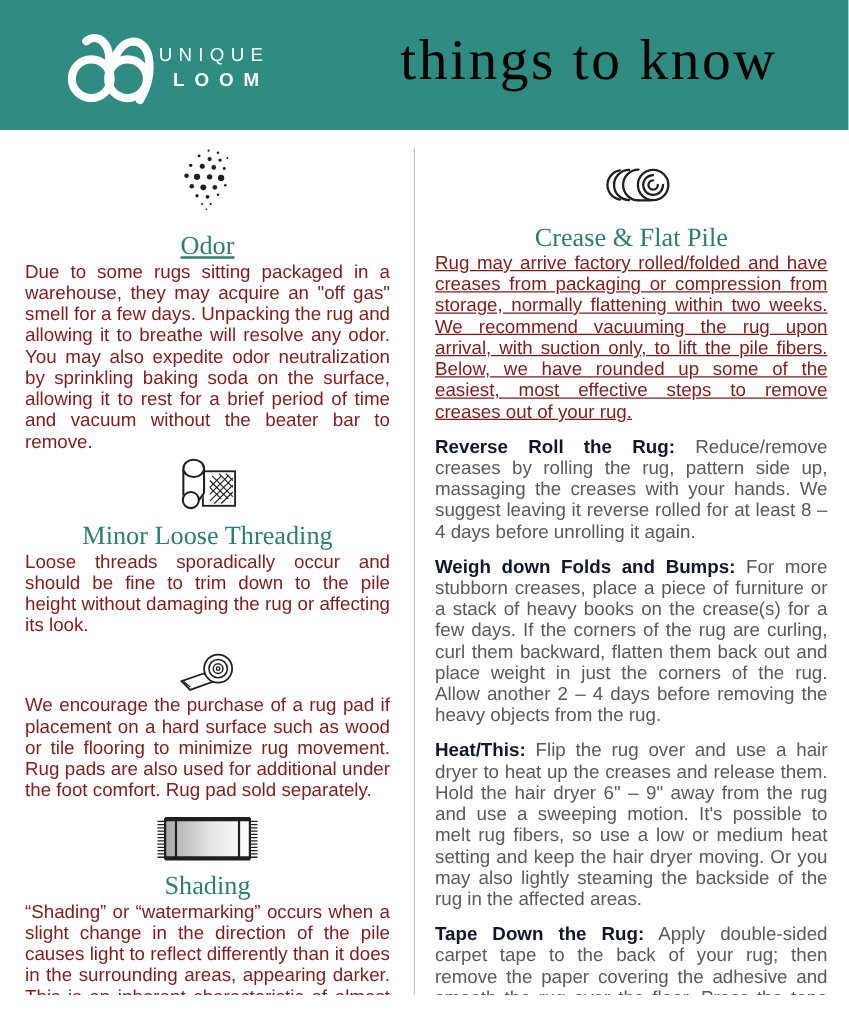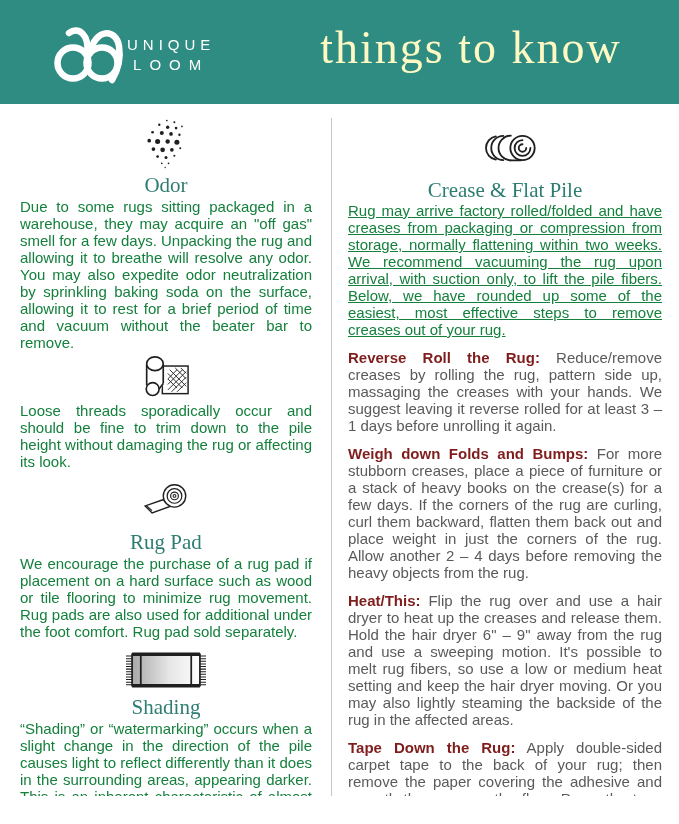--- a/index.html
+++ b/index.html
@@ -8,47 +8,47 @@
     overflow:hidden; font-family:"Liberation Sans", sans-serif;
   }
   
   .header {
     position:absolute; left:0; top:0; width:679px; height:104px;
     background:#2E8C82;
   }
   .logo { position:absolute; left:52px; top:20px; }
   .brand { position:absolute; left:127px; top:36px; color:#ffffff; }
   .brand-l1 { font-size:15px; letter-spacing:5px; font-weight:400; }
-  .brand-l2 { font-size:15px; letter-spacing:8px; font-weight:400; text-align:center; margin-top:3px; }
+  .brand-l2 { font-size:15px; letter-spacing:8px; font-weight:700; text-align:right; margin-top:3px; }
   .header-title {
     position:absolute; left:276px; top:20px; width:390px;
     font-family:"Liberation Serif", serif; font-size:46px; line-height:56px;
-    color:#fef9c3; letter-spacing:2px; text-align:center; white-space:nowrap;
+    color:#000000; letter-spacing:2px; text-align:center; white-space:nowrap;
   }
   
   .v-divider { position:absolute; left:331px; top:118px; width:1px; height:700px; background:#c6c6c6; }
   .col-left  { position:absolute; left:20px;  top:104px; width:292px; }
   .col-right { position:absolute; left:348px; top:104px; width:314px; }
   .icon-wrap { text-align:center; line-height:0; }
   h2.sec-h {
     font-family:"Liberation Serif", serif; font-weight:400; color:#2E7D73;
     font-size:21px; line-height:24px; text-align:center; margin:0;
   }
   p.body {
-    font-size:15px; line-height:17px; color:#15803d;
+    font-size:15px; line-height:17px; color:#7f1d1d;
     text-align:justify; margin:0;
   }
-  p.body b, p.tip b { color:#7f1d1d; font-weight:700;margin-top:48px; }
+  p.body b, p.tip b { color:#0f172a; font-weight:700;margin-top:48px; }
   p.tip {
     font-size:15px; line-height:17px; color:#5a5a5a;
     text-align:justify; margin:11px 0 0 0;
   }
   
   .sec-odor      .icon-wrap { margin-top:14px; }
-  .sec-odor      h2 { margin-top:3px; }
+  .sec-odor      h2 { margin-top:14px;text-decoration:underline; }
   .sec-odor      p  { margin-top:1px; }
   .sec-threading .icon-wrap { margin-top:4px; }
   .sec-threading h2 { margin-top:4px; }
   .sec-threading p  { margin-top:1px; }
   .sec-rugpad    .icon-wrap { margin-top:12px; }
   .sec-rugpad    h2 { margin-top:14px; }
   .sec-rugpad    p  { margin-top:1px; }
   .sec-shading   .icon-wrap { margin-top:10px; }
   .sec-shading   h2 { margin-top:5px; }
   .sec-shading   p  { margin-top:1px; }
@@ -129,35 +129,35 @@
             <path d="M30 26 L40 36 M30 20 L46 36 M32 16 L50 34 M38 14 L50 26 M44 14 L50 20" fill="none"></path>
           </g>
           <path d="M7 10 L7 33 Q7 44 16 44 L21 42 L25 31 L25 10" fill="#ffffff" stroke="none"></path>
           <path class="ln" d="M7 10 L7 33" stroke-width="1.8"></path>
           <path class="ln" d="M25 10 L25 31" stroke-width="1.8"></path>
           <ellipse cx="16" cy="9.5" rx="9" ry="7.5" fill="#ffffff" stroke="#1f1f1f" stroke-width="1.8"></ellipse>
           <circle cx="13.5" cy="37" r="7" fill="#ffffff" stroke="#1f1f1f" stroke-width="1.8"></circle>
           <path class="ln" d="M20.5 37 L25 31" stroke-width="1.8"></path>
         </svg>
       </div>
+      <h2 class="sec-h">Minor Loose Threading</h2>
       <p class="body">Loose threads sporadically occur and should be fine to trim down to the pile height without damaging the rug or affecting its look.</p>
     </section>
 
     <section class="sec-rugpad">
       <div class="icon-wrap">
         <svg width="52" height="34" viewBox="0 0 62 44">
           <polygon points="27,23 4,31 13,40 38,31" fill="#ffffff" stroke="#1f1f1f" stroke-width="1.8"></polygon>
           <path class="ln" d="M6 31 L13 37" stroke-width="1.4"></path>
           <circle cx="42" cy="18" r="14.5" fill="#ffffff" stroke="#1f1f1f" stroke-width="1.8"></circle>
           <circle cx="42" cy="18" r="9.5" fill="none" stroke="#1f1f1f" stroke-width="1.6"></circle>
           <circle cx="42" cy="18" r="5" fill="none" stroke="#1f1f1f" stroke-width="1.5"></circle>
           <circle cx="42" cy="18" r="1.8" fill="none" stroke="#1f1f1f" stroke-width="1.4"></circle>
         </svg>
       </div>
-      <h2 class="sec-h">Rug Pad</h2>
       <p class="body">We encourage the purchase of a rug pad if placement on a hard surface such as wood or tile flooring to minimize rug movement. Rug pads are also used for additional under the foot comfort. Rug pad sold separately.</p>
     </section>
 
     <section class="sec-shading">
       <div class="icon-wrap">
         <svg width="94" height="40" viewBox="0 0 94 46">
           <defs>
             <linearGradient id="shadeGrad" x1="0" y1="0" x2="1" y2="0">
               <stop offset="0" stop-color="#a8a8a8"></stop>
               <stop offset="0.55" stop-color="#e6e6e6"></stop>
@@ -194,21 +194,21 @@
             <path d="M60 8.5 A9.5 9.5 0 1 0 69.5 18"></path>
             <path d="M60 13.5 A4.5 4.5 0 1 0 64.5 18"></path>
             <path d="M46 32.8 L58 32.8"></path>
           </g>
         </svg>
       </div>
       <h2 class="sec-h">Crease &amp; Flat Pile</h2>
       <p class="body">Rug may arrive factory rolled/folded and have creases from packaging or compression from storage, normally flattening within two weeks. We recommend vacuuming the rug upon arrival, with suction only, to lift the pile fibers. Below, we have rounded up some of the easiest, most effective steps to remove creases out of your rug.</p>
     </section>
 
-    <p class="tip"><b>Reverse Roll the Rug:</b> <span>Reduce/remove creases by rolling the rug, pattern side up, massaging the creases with your hands. We suggest leaving it reverse rolled for at least 3 – 1 days before unrolling it again.</span></p>
+    <p class="tip"><b>Reverse Roll the Rug:</b> <span>Reduce/remove creases by rolling the rug, pattern side up, massaging the creases with your hands. We suggest leaving it reverse rolled for at least 8 – 4 days before unrolling it again.</span></p>
 
     <p class="tip"><b>Weigh down Folds and Bumps:</b> <span>For more stubborn creases, place a piece of furniture or a stack of heavy books on the crease(s) for a few days. If the corners of the rug are curling, curl them backward, flatten them back out and place weight in just the corners of the rug. Allow another 2 – 4 days before removing the heavy objects from the rug.</span></p>
 
     <p class="tip"><b>Heat/This:</b> <span>Flip the rug over and use a hair dryer to heat up the creases and release them. Hold the hair dryer 6" – 9" away from the rug and use a sweeping motion. It's possible to melt rug fibers, so use a low or medium heat setting and keep the hair dryer moving. Or you may also lightly steaming the backside of the rug in the affected areas.</span></p>
 
     <p class="tip"><b>Tape Down the Rug:</b> <span>Apply double-sided carpet tape to the back of your rug; then remove the paper covering the adhesive and smooth the rug over the floor. Press the tape down firmly, smoothing it as you go. Carpet tape works on hard floors and on existing wall-to-wall carpet, holding your rug in place. If you have laminate flooring, purchase a less adhesive double-sided tape to prevent the laminate from buckling or otherwise being damaged.</span></p>
 
   </div>
 
 </div>

